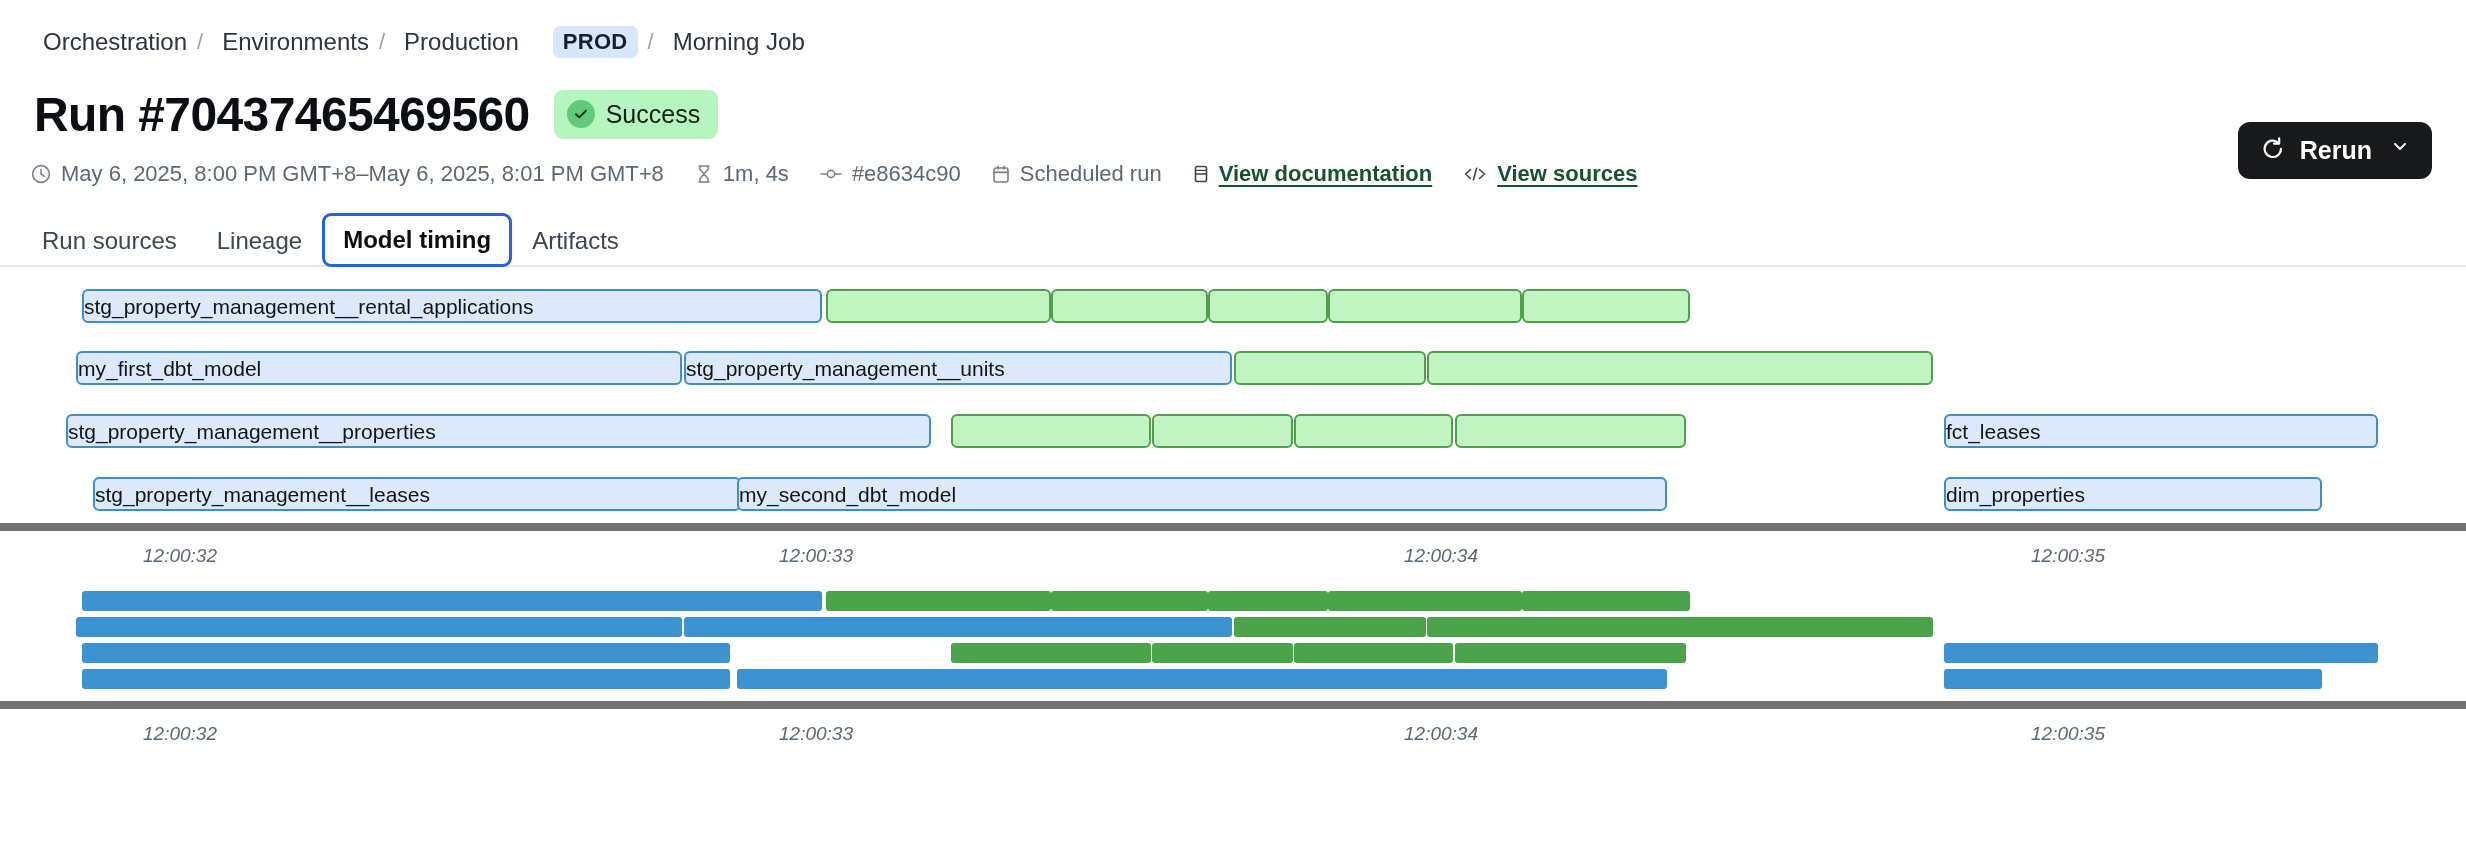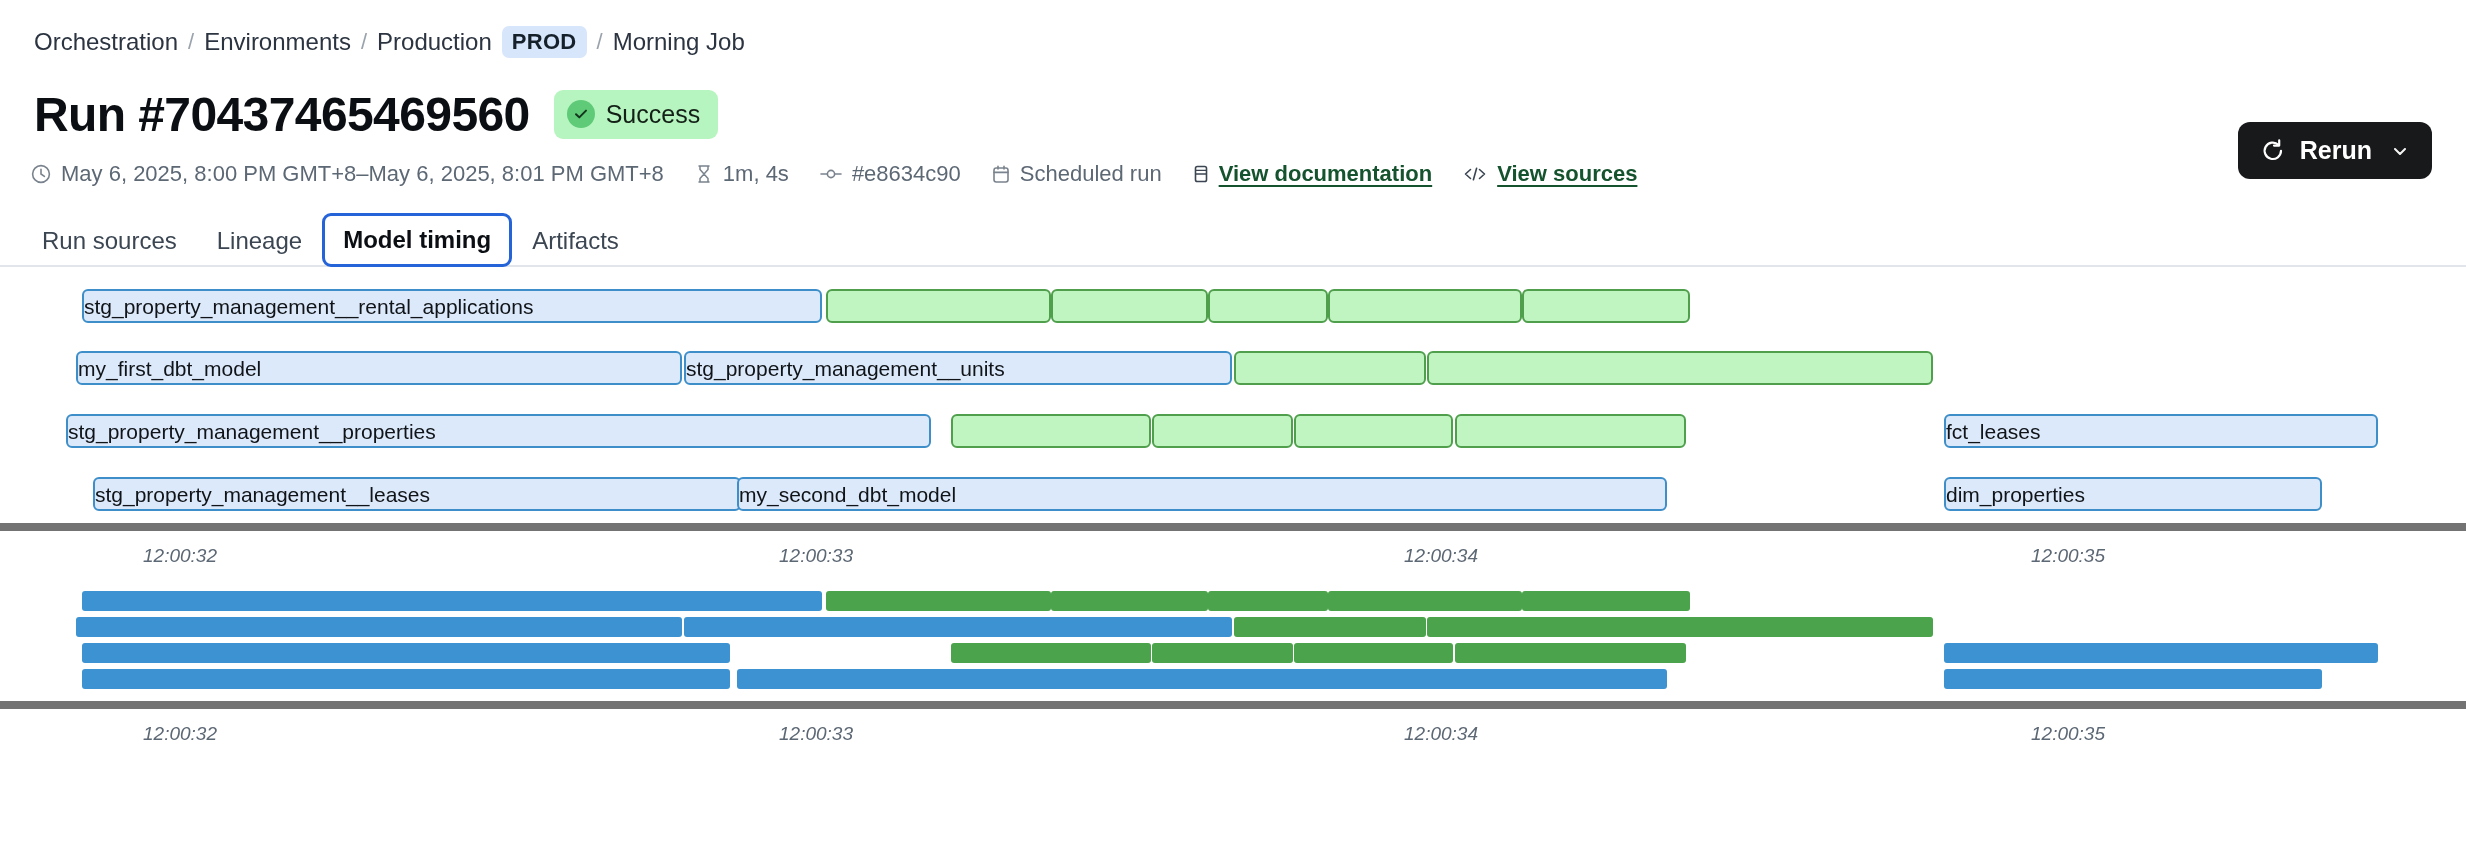--- a/index.html
+++ b/index.html
@@ -15,30 +15,31 @@
   
   .breadcrumb {
     display: flex;
     align-items: center;
     gap: 10px;
     padding: 26px 0 0 34px;
     font-size: 24px;
     color: #2b3440;
     line-height: 1;
   }
-  .bc-item { white-space: nowrap; }
+  .bc-item { white-space: nowrap; margin-left: 9px; }
   .bc-sep { color: #9aa3ad; font-size: 22px; }
   .bc-badge {
     background: #d7e6fb;
     color: #16202b;
     font-weight: 700;
     font-size: 22px;
     border-radius: 7px;
     padding: 5px 10px;
     letter-spacing: .3px;
+    margin-left: 24px;
   }
 
   
   .title-row {
     display: flex;
     align-items: center;
     gap: 24px;
     padding: 32px 0 0 34px;
   }
   .run-title {
@@ -89,21 +90,20 @@
     text-decoration: underline;
     text-underline-offset: 4px;
   }
 
   
   .rerun-btn {
     position: absolute;
     top: 122px;
     right: 34px;
     display: inline-flex;
-    align-items: center;
     gap: 14px;
     background: #18191b;
     color: #ffffff;
     border-radius: 12px;
     padding: 14px 22px;
     font-size: 25px;
     font-weight: 700;
     cursor: pointer;
   }
   .rerun-btn svg { display: block; }

